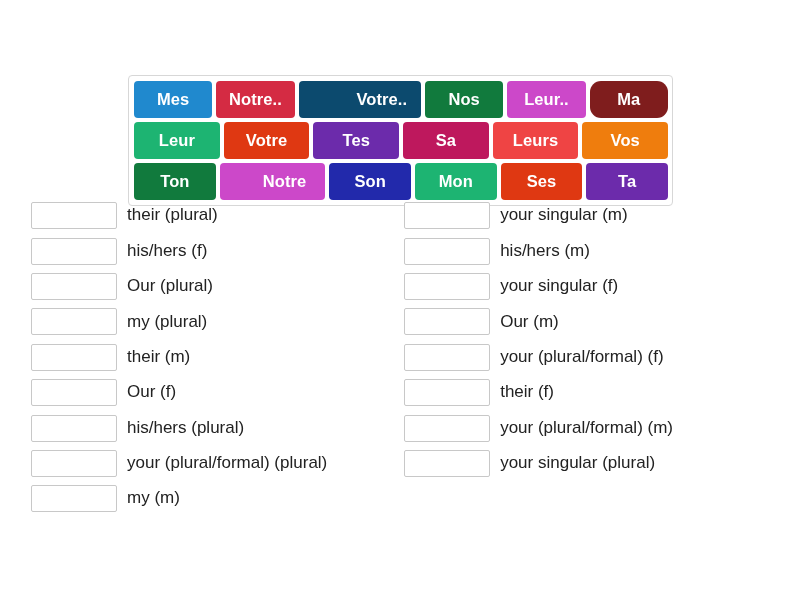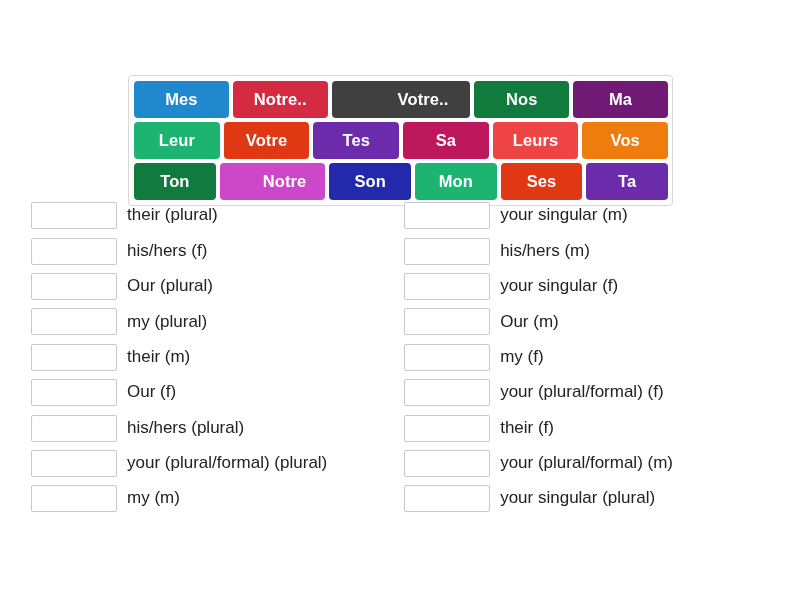--- a/index.html
+++ b/index.html
@@ -94,23 +94,24 @@
     white-space: nowrap;
   }
 </style>
 </head>
 <body>
 
 <div id="tile-bank">
     <div class="tile-row">
       <div class="tile" style="background: rgb(32, 137, 206);">Mes</div>
       <div class="tile" style="background: rgb(212, 43, 67);">Notre..</div>
-      <div class="tile" style="background: #404040; padding-left: 44px;">Votre..</div>
+      <div class="tile" style="background: #0c4a6e; padding-left: 44px;">Votre..</div>
       <div class="tile" style="background: rgb(17, 122, 61);">Nos</div>
-      <div class="tile" style="background: #701a75;">Ma</div>
+      <div class="tile" style="background: rgb(204, 72, 201);">Leur..</div>
+      <div class="tile" style="background: #7f1d1d; border-radius: 11px;">Ma</div>
     </div>
     <div class="tile-row">
       <div class="tile" style="background: rgb(29, 180, 114);">Leur</div>
       <div class="tile" style="background: rgb(223, 56, 18);">Votre</div>
       <div class="tile" style="background: rgb(108, 43, 171);">Tes</div>
       <div class="tile" style="background: #be185d; text-align: center;">Sa</div>
       <div class="tile" style="background: #ef4444;">Leurs</div>
       <div class="tile" style="background: rgb(239, 125, 13);">Vos</div>
     </div>
     <div class="tile-row">
@@ -174,24 +175,20 @@
       <div class="answer-row">
         <div class="drop-slot"></div>
         <div class="prompt-label">your singular (f)</div>
       </div>
       <div class="answer-row">
         <div class="drop-slot"></div>
         <div class="prompt-label">Our (m)</div>
       </div>
       <div class="answer-row">
         <div class="drop-slot"></div>
-        <div class="prompt-label">my (f)</div>
-      </div>
-      <div class="answer-row">
-        <div class="drop-slot"></div>
         <div class="prompt-label">your (plural/formal) (f)</div>
       </div>
       <div class="answer-row">
         <div class="drop-slot"></div>
         <div class="prompt-label">their (f)</div>
       </div>
       <div class="answer-row">
         <div class="drop-slot"></div>
         <div class="prompt-label">your (plural/formal) (m)</div>
       </div>

